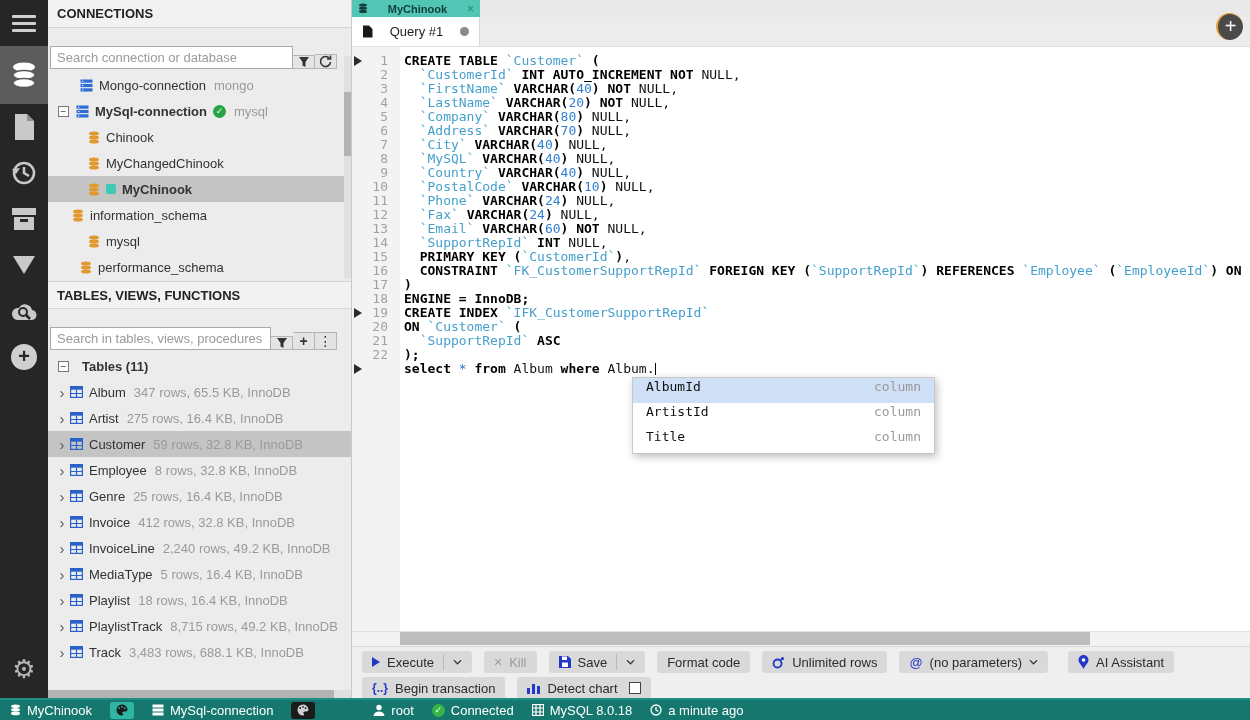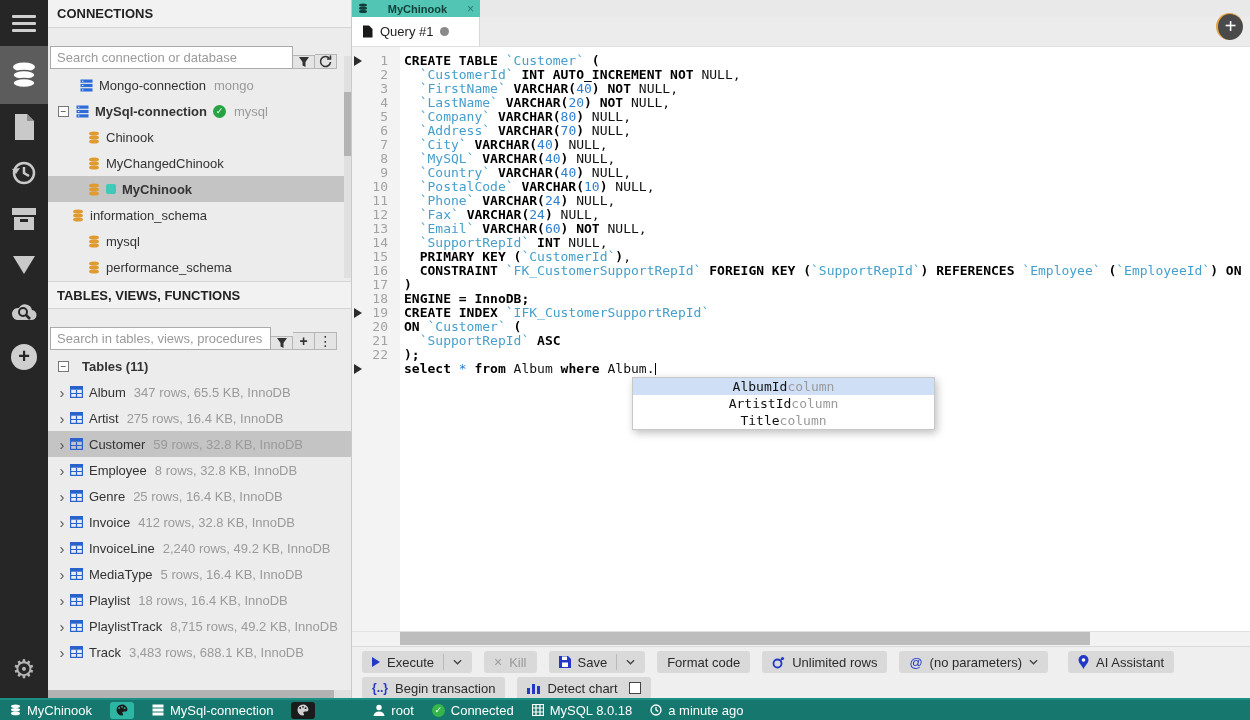--- a/index.html
+++ b/index.html
@@ -44,38 +44,38 @@
   .panel-hscroll .thumb { height:8px; width:286px; background:#b3b3b3; }
 
   
   .editor-col { display:flex; flex-direction:column; overflow:hidden; position:relative; background:#fff; }
   .group-tabs { height:17px; background:#e9e9e9; display:flex; }
   .group-tab { width:128px; background:#52c5b4; display:flex; align-items:center; padding:0 6px; font-size:11px; color:#123f3a; font-weight:bold; }
   .group-tab .gt-label { flex:1; text-align:center; }
   .group-tab .gt-close { color:#2e7b72; font-weight:normal; font-size:12px; }
   .add-tab { position:absolute; right:7px; top:13px; width:27px; height:27px; border-radius:50%; background:#4a4a4a; color:#fff; font-size:20px; line-height:25px; text-align:center; border-left:2px solid #e8a33d; border-top:1px solid #e8a33d; }
   .file-tabs { height:30px; background:#ececec; display:flex; border-bottom:1px solid #e0e0e0; }
-  .file-tab { width:128px; background:#fff; border-right:1px solid #d8d8d8; display:flex; align-items:center; padding:0 10px; font-size:13px; color:#222; gap:7px; }
+  .file-tab { width:128px; background:#fff; border-right:1px solid #d8d8d8; display:flex; align-items:center; padding:0 10px; font-size:13px; color:#222; gap:7px;justify-content:space-between; }
   .dot { width:9px; height:9px; border-radius:50%; background:#8a8a8a; }
 
   .editor { flex:1; position:relative; overflow:hidden; font-family:"DejaVu Sans Mono",monospace; font-size:13px; line-height:14px; background:linear-gradient(to right,#f3f3f3 48px,#fff 48px); padding-top:7px; }
   .cl { display:flex; height:14px; white-space:pre; overflow:hidden; }
   .mark { width:12px; flex:0 0 auto; display:flex; align-items:center; justify-content:center; }
   .play-tri { width:0; height:0; border-left:8px solid #2b2b2b; border-top:5px solid transparent; border-bottom:5px solid transparent; }
   .ln { width:24px; flex:0 0 auto; text-align:right; color:#a2a2a2; margin-right:16px; }
   .cl.cur .ln { color:#333; font-weight:bold;margin-top:20px; }
   .cseg { white-space:pre; color:#111; }
   .sk { font-weight:bold; color:#000; }
   .sid { color:#449fcc; }
   .sn { color:#2f7fd0; }
   .sp { color:#111; }
   .scursor { display:inline-block; width:1px; height:12px; background:#000; vertical-align:-2px; }
 
   .autocomplete { position:absolute; left:280px; top:330px; width:303px; background:#fff; border:1px solid #c8c8c8; box-shadow:2px 3px 8px rgba(0,0,0,.25); font-size:13px; }
-  .ac-row { height:17px; line-height:17px; display:flex; justify-content:center; padding:0 20px; color:#111; }
+  .ac-row { height:25px; line-height:17px; display:flex; justify-content:space-between; padding:0 13px; color:#111; }
   .ac-row.sel { background:#cfdff5; }
   .ac-kind { color:#9a9a9a; }
 
   .editor-hscroll { height:15px; background:#f2f2f2; border-top:1px solid #e2e2e2; }
   .editor-hscroll .thumb { margin-left:48px; width:690px; height:13px; background:#bdbdbd; }
 
   
   .toolbar { height:52px; background:#efefef; border-top:1px solid #d9d9d9; padding:4px 16px 0 10px; font-size:13px; color:#2b2b2b; }
   .tb-row { display:flex; gap:12px; margin-bottom:4px; align-items:center; }
   .tbtn { background:#d9d9d9; border-radius:3px; height:22px; display:flex; align-items:center; padding:0 10px; gap:7px; white-space:nowrap; }
@@ -232,21 +232,21 @@
             <span class="tlabel">information_schema</span>
           </div>
           <div class="trow" style="padding-left: 40px;">
             <svg class="tree-icon" width="12" height="13" viewBox="0 0 12 13">
   <ellipse cx="6" cy="2.4" rx="5" ry="2" fill="#e09a2f"></ellipse>
               <ellipse cx="6" cy="6.4" rx="5" ry="2" fill="#e09a2f"></ellipse>
               <ellipse cx="6" cy="10.4" rx="5" ry="2" fill="#e09a2f"></ellipse>
             </svg>
             <span class="tlabel">mysql</span>
           </div>
-          <div class="trow" style="padding-left: 40px;">
+          <div class="trow" style="padding-left: 32px;">
             <svg class="tree-icon" width="12" height="13" viewBox="0 0 12 13">
   <ellipse cx="6" cy="2.4" rx="5" ry="2" fill="#e09a2f"></ellipse>
               <ellipse cx="6" cy="6.4" rx="5" ry="2" fill="#e09a2f"></ellipse>
               <ellipse cx="6" cy="10.4" rx="5" ry="2" fill="#e09a2f"></ellipse>
             </svg>
             <span class="tlabel">performance_schema</span>
           </div>
           <div class="trow" style="padding-left: 52px;">
             <svg class="tree-icon" width="12" height="13" viewBox="0 0 12 13">
   <ellipse cx="6" cy="2.4" rx="5" ry="2" fill="#e09a2f"></ellipse>

